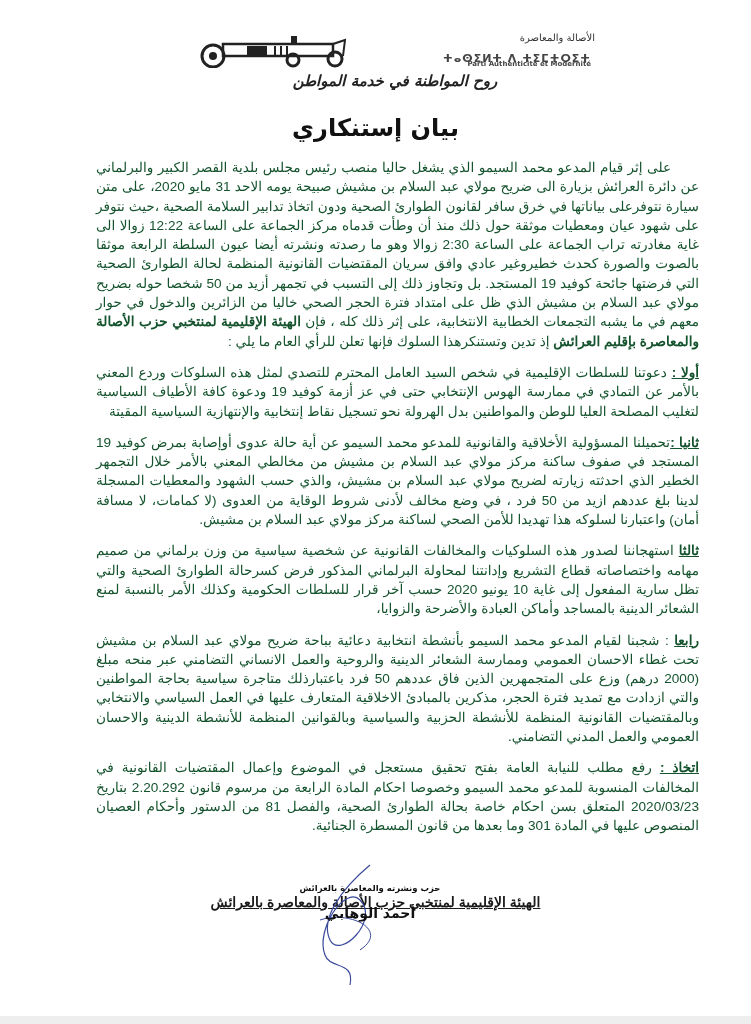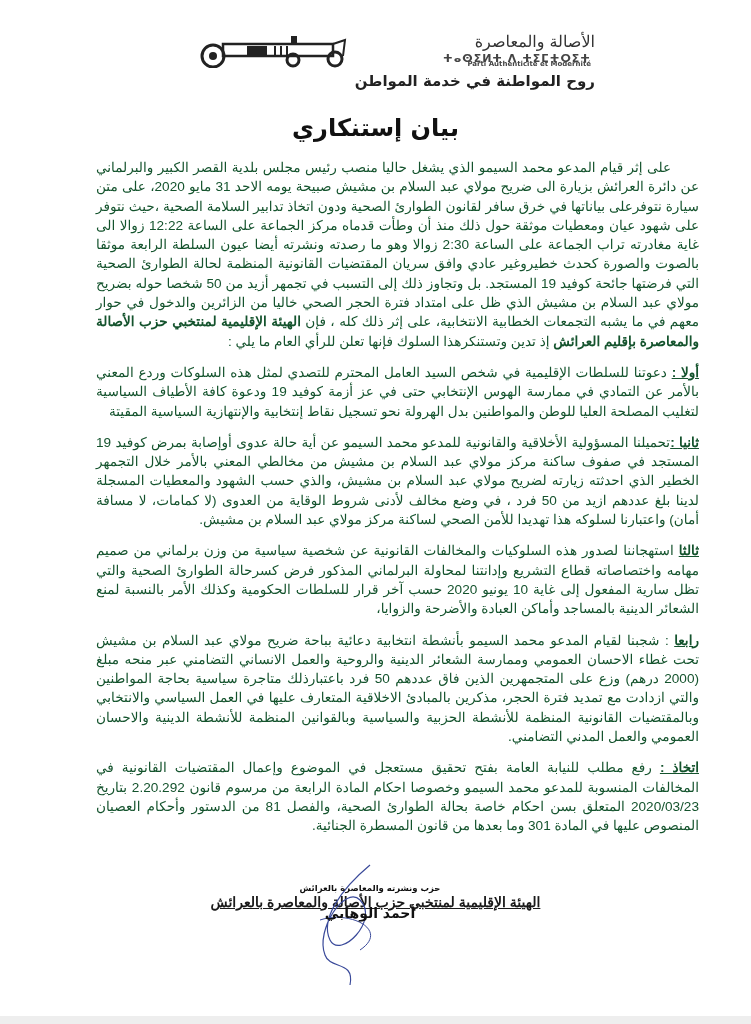--- a/index.html
+++ b/index.html
@@ -3,24 +3,24 @@
 <meta charset="utf-8">
 <style>
   html, body { margin: 0; padding: 0; }
   body {
     width: 751px; height: 1024px; background: #ffffff; position: relative; overflow: hidden;
     font-family: "DejaVu Sans", sans-serif; color: #1a1a1a;
   }
   .bottom-strip { position: absolute; left: 0; right: 0; bottom: 0; height: 8px; background: #eeeeee; }
   .header { position: absolute; left: 195px; top: 30px; width: 400px; height: 60px; }
   .tractor { position: absolute; left: 0; top: 4px; width: 160px; height: 34px; }
-  .brand-ar { position: absolute; right: 0; top: 2px; font-family: "DejaVu Serif", serif; font-size: 16px; direction: rtl; color: #333; }
+  .brand-ar { position: absolute; right: 0; top: 2px; font-family: "DejaVu Serif", serif; font-size: 10px; direction: rtl; color: #333; }
   .brand-tifinagh { position: absolute; right: 4px; top: 22px; font-size: 11px; letter-spacing: 1px; color: #444; font-weight: bold; }
   .brand-fr { position: absolute; right: 4px; top: 30px; font-size: 7px; color: #444; font-weight: bold; }
-  .slogan { position: absolute; left: 0; right: 0; top: 42px; direction: rtl; font-size: 15px; font-weight: bold; letter-spacing: 2px; color: #222; }
+  .slogan { position: absolute; left: 0; right: 0; top: 42px; text-align: center; direction: rtl; font-size: 15px; font-weight: bold; letter-spacing: 2px; color: #222; font-style: italic; }
   .title { position: absolute; left: 0; right: 0; top: 114px; text-align: center; direction: rtl; font-size: 24px; font-weight: bold; color: #111; }
   .content { position: absolute; left: 96px; right: 52px; top: 158px; direction: rtl; text-align: justify; font-family: Liberation Sans, sans-serif; font-size: 13.6px; line-height: 19.3px; color: #14532d; }
   .content p { margin: 0 0 12px 0; }
   .content p.intro { text-indent: 28px; }
   .lead { text-decoration: underline; font-weight: bold; }
   .bold { font-weight: bold; }
   .date-line { display: flex; justify-content: space-between; margin-top: -12px; }
   .date-line .place-date { font-weight: bold; font-size: 14.5px; }
   .footer-org { position: absolute; left: 0; right: 0; top: 846px; text-align: center; direction: rtl; font-family: "Liberation Sans", sans-serif; font-weight: bold; font-size: 14px; text-decoration: underline; margin-top: 48px; }
   .stamp { position: absolute; left: 290px; top: 882px; width: 160px; text-align: center; direction: rtl; font-family: "DejaVu Sans", sans-serif; font-weight: bold; font-size: 8.5px; line-height: 13px; color: #111; }

